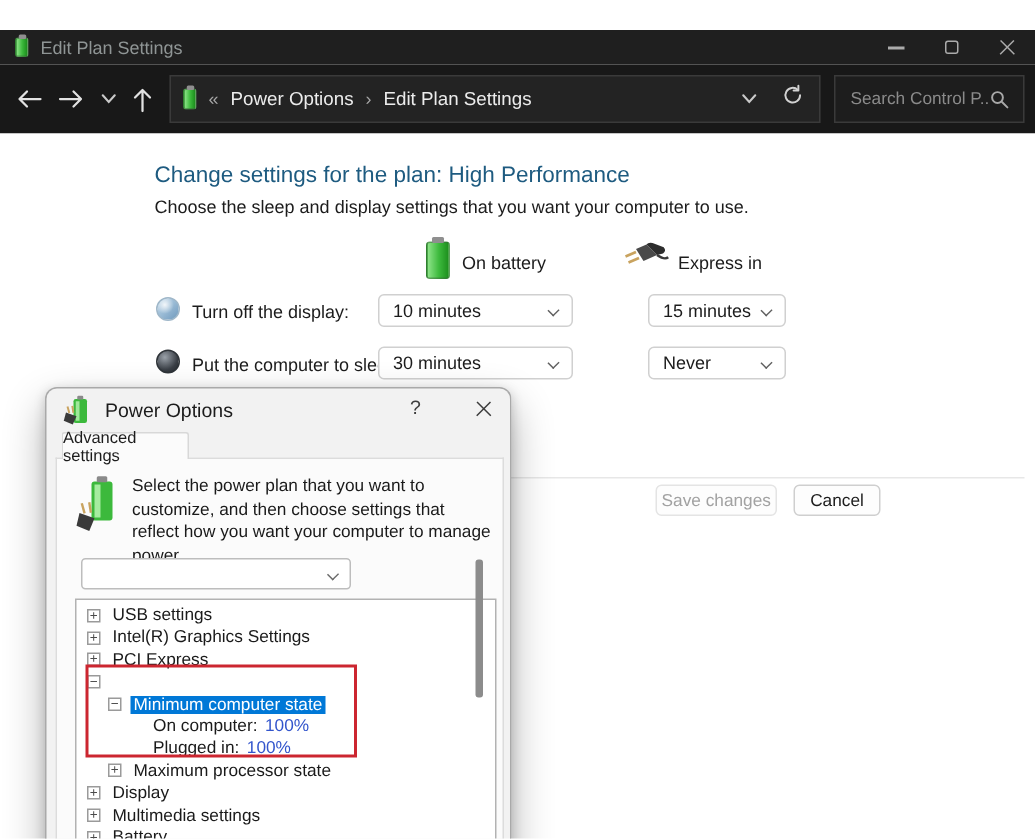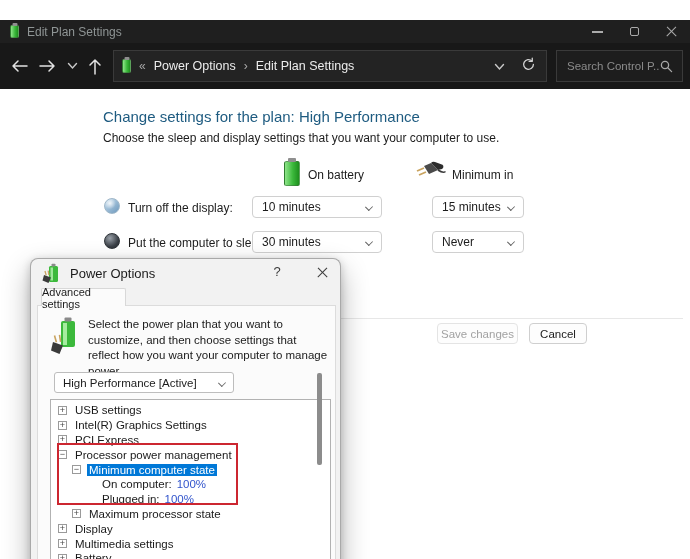--- a/index.html
+++ b/index.html
@@ -170,21 +170,21 @@
 
     <span class="battery lg" style="top:72px; left:284px; position:absolute;"></span>
     <div class="col-label onbatt">On battery</div>
     <svg class="plug-svg" width="30" height="17" viewBox="0 0 30 17">
       <line x1="1" y1="10" x2="8" y2="7" stroke="#c9a35f" stroke-width="1.8"></line>
       <line x1="3" y1="14" x2="10" y2="11" stroke="#c9a35f" stroke-width="1.8"></line>
       <path d="M8 5 L15 2 L22 9 L13 13 Z" fill="#4a4a4a"></path>
       <path d="M15 2 L22 9 L26 8 Q28.5 6 26.5 3.8 L19 1 Q16.2 .4 15 2 Z" fill="#2d2d2d"></path>
       <path d="M22 9 Q27 12.5 29.5 10.5" stroke="#3a3a3a" stroke-width="1.6" fill="none"></path>
     </svg>
-    <div class="col-label plugged">Minimum in</div>
+    <div class="col-label plugged">Express in</div>
 
     <span class="row-icon icon-display"></span>
     <div class="row-label" style="top:112px;">Turn off the display:</div>
     <div class="selectbox" style="left:252px; top:107px; width:130px;">
       <span>10 minutes</span>
         <span class="chev"></span>
     </div>
     <div class="selectbox" style="left:432px; top:107px; width:92px;">
       <span>15 minutes</span>
         <span class="chev"></span>
@@ -230,40 +230,38 @@
         <rect x="11" y="5" width="14" height="26" rx="2" fill="#3cb93c"></rect>
         <rect x="13" y="7" width="4" height="22" fill="#a6ecA0"></rect>
         <rect x="14.5" y="1.5" width="7" height="4" rx="1" fill="#8a8a8a"></rect>
         <path d="M3 26 L13 29.5 L9.5 38 L1 34.5 Z" fill="#3a3a3a"></path>
         <line x1="4.5" y1="19.5" x2="6.4" y2="26.2" stroke="#c9a35f" stroke-width="1.6"></line>
         <line x1="9.5" y1="18.8" x2="10.6" y2="25.8" stroke="#c9a35f" stroke-width="1.6"></line>
       </svg>
       <div class="ddesc">Select the power plan that you want to customize, and then choose settings that reflect how you want your computer to manage power.</div>
 
       <div class="plansel">
-        <span>High Performance [Active]</span>
         <span class="chev"></span>
       </div>
 
       <div class="treebox">
           <div class="tree-row lvl0">
             <span class="expander">+</span>
             <span class="tree-label">USB settings</span>
           </div>
           <div class="tree-row lvl0">
             <span class="expander">+</span>
             <span class="tree-label">Intel(R) Graphics Settings</span>
           </div>
           <div class="tree-row lvl0">
             <span class="expander">+</span>
             <span class="tree-label">PCI Express</span>
           </div>
           <div class="tree-row lvl0">
             <span class="expander">−</span>
-            <span class="tree-label">Processor power management</span>
           </div>
           <div class="tree-row lvl1">
             <span class="expander">−</span>
             <span class="tree-label selected">Minimum computer state</span>
           </div>
           <div class="tree-row lvl2">
             <span class="tree-label">On computer:</span>
             <span class="tree-value">100%</span>
           </div>
           <div class="tree-row lvl2">

